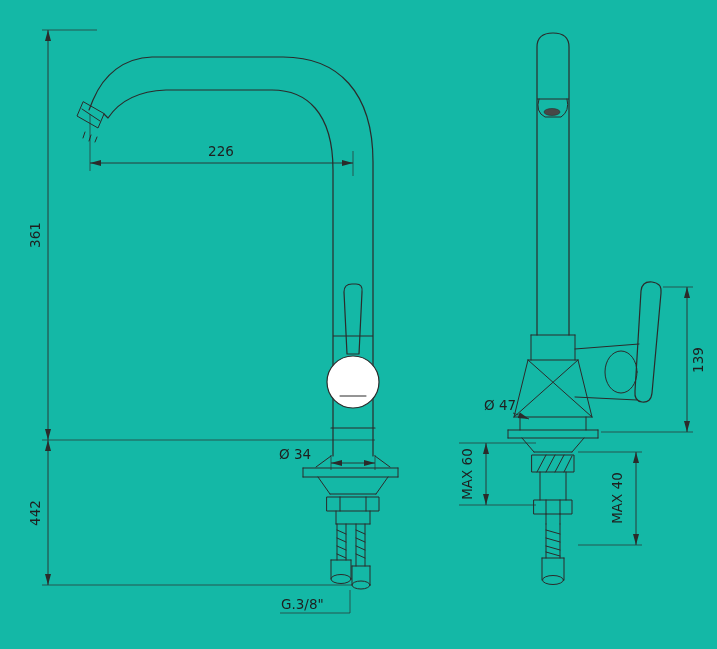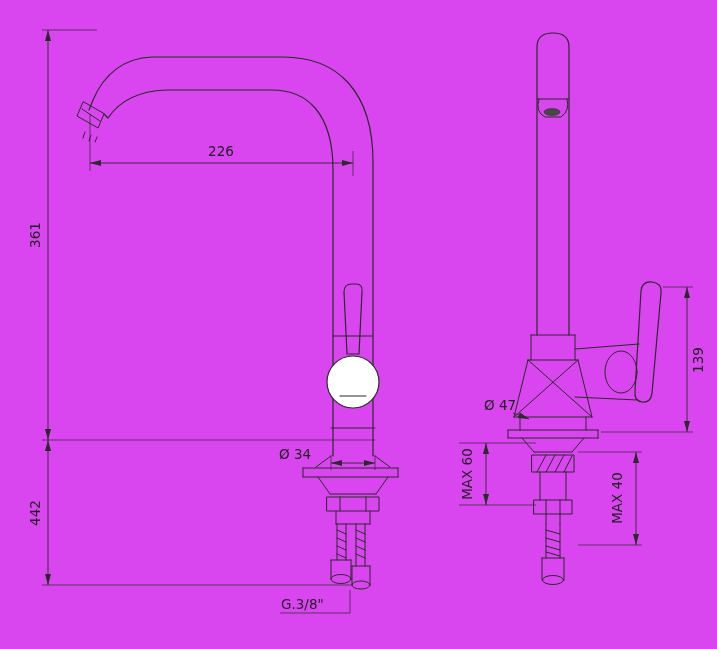--- a/index.html
+++ b/index.html
@@ -1,16 +1,16 @@
 <!DOCTYPE html>
 <html><head>
 <meta charset="utf-8">
 <style>
   html,body{margin:0;padding:0;background:#ffffff;}
-  .page{width:717px;height:649px;background:#d946ef;position:relative;overflow:hidden;
+  .page{width:717px;height:649px;background:#14b8a6;position:relative;overflow:hidden;
         font-family:"DejaVu Sans", sans-serif;}
   svg{display:block;}
   .ol  {stroke:#2b2b2b;stroke-width:1.2;fill:none;stroke-linecap:round;stroke-linejoin:round;}
   .ol2 {stroke:#2b2b2b;stroke-width:1;fill:none;stroke-linecap:round;stroke-linejoin:round;}
   .dim {stroke:#2b2b2b;stroke-width:0.9;fill:none;}
   .ext {stroke:#2b2b2b;stroke-width:0.7;fill:none;}
   .joint{fill:#ffffff;stroke:#2b2b2b;stroke-width:1.2;}
   .dark {fill:#474747;stroke:#2b2b2b;stroke-width:0.6;}
   .dimtext{font:13.5px "DejaVu Sans", sans-serif;fill:#1f1f1f;}
 </style>

